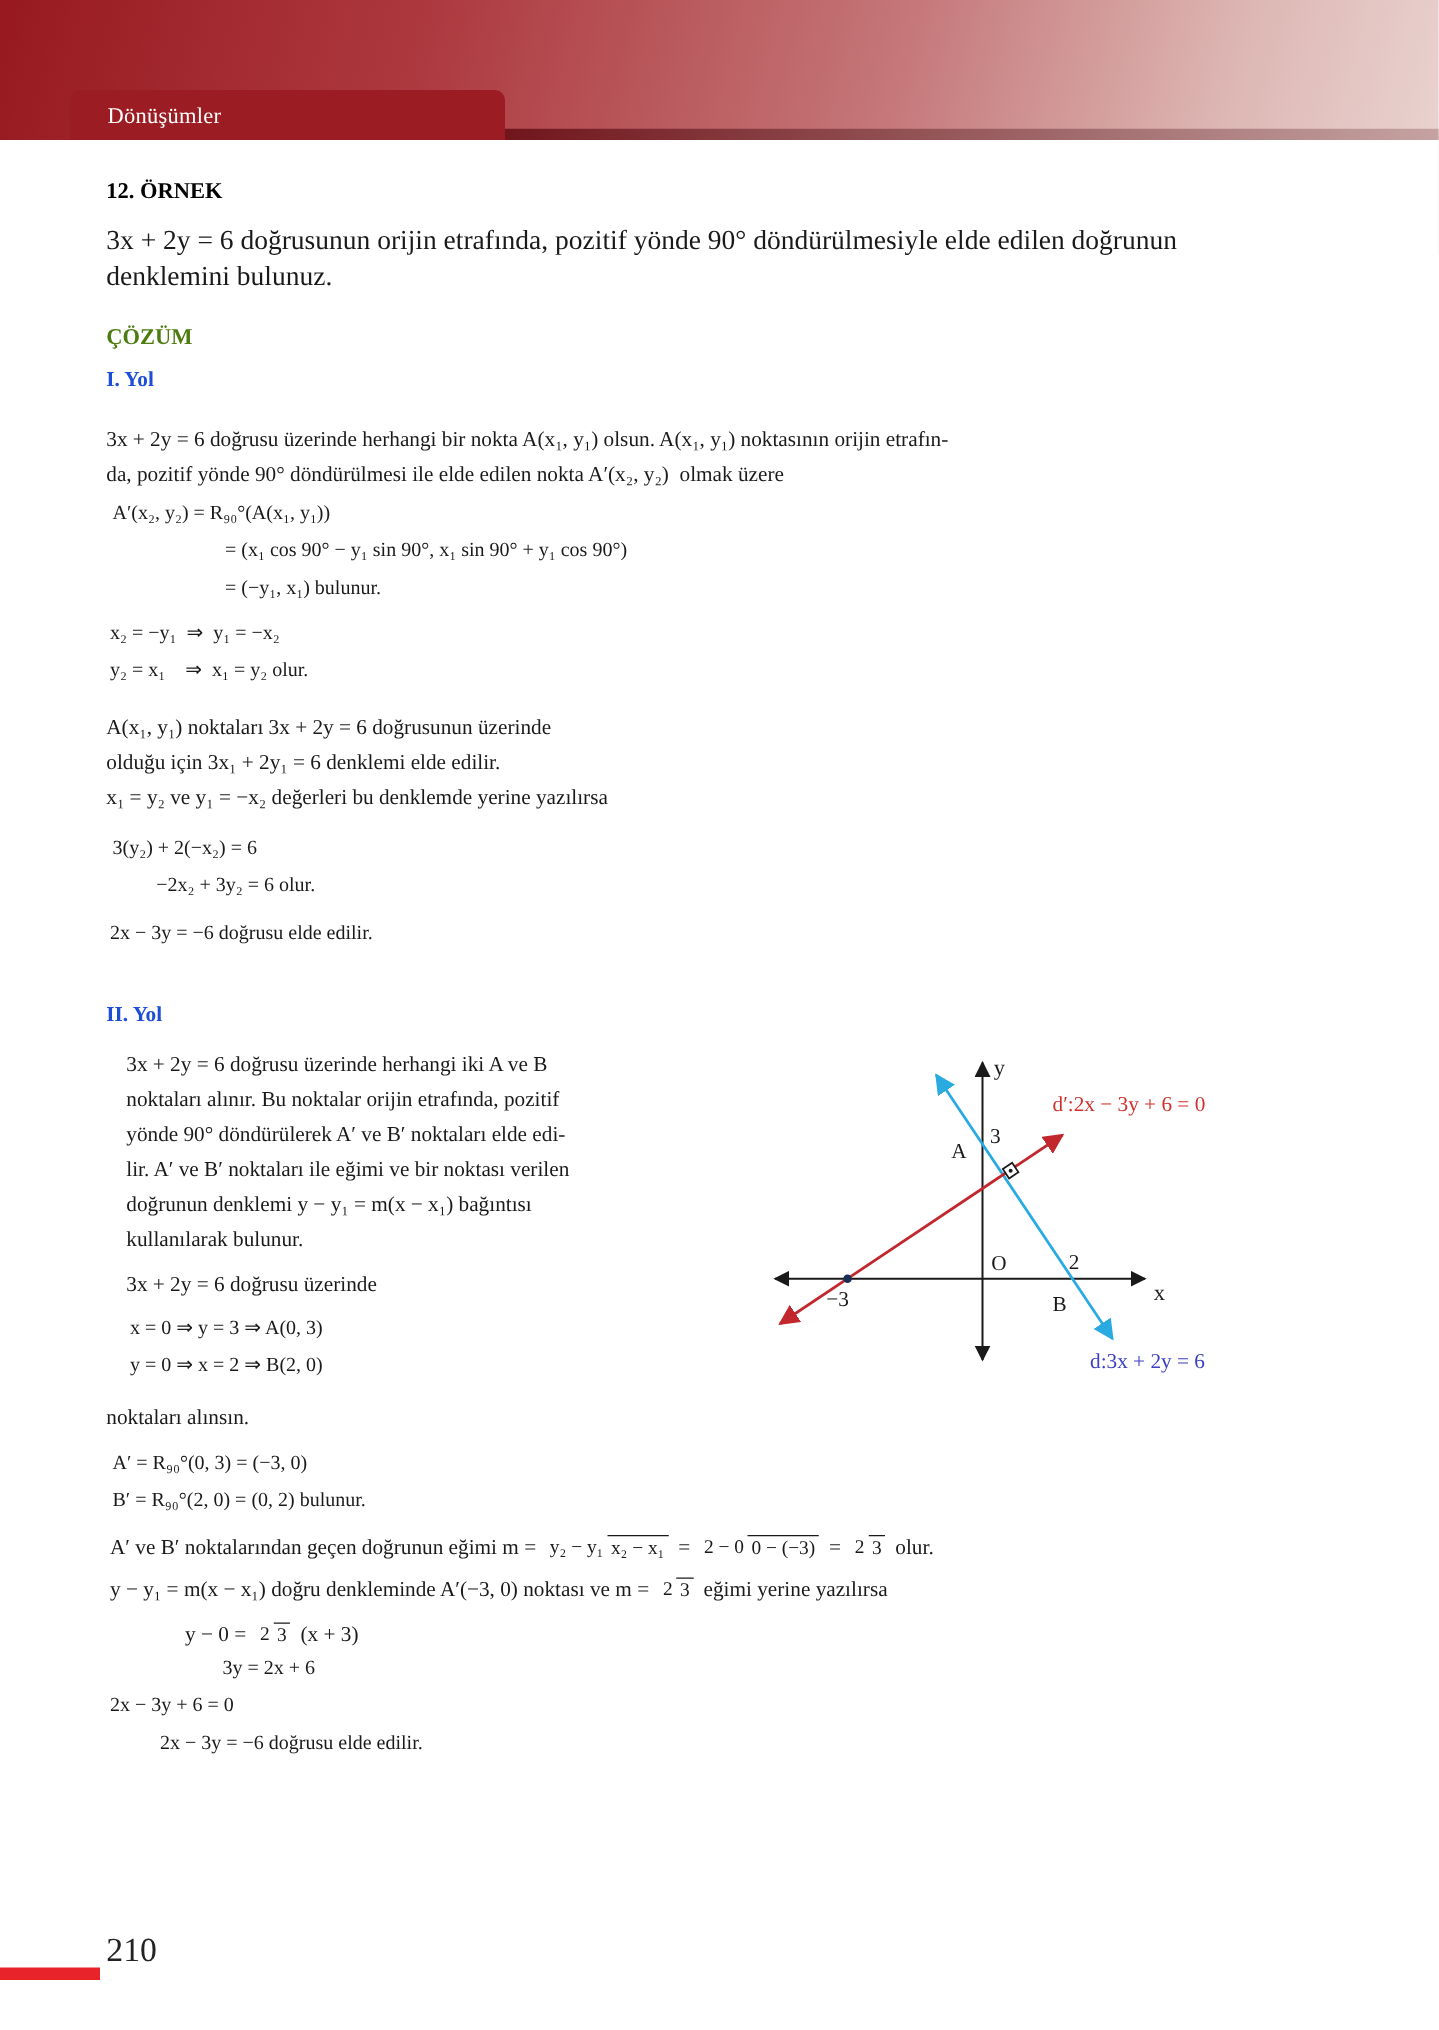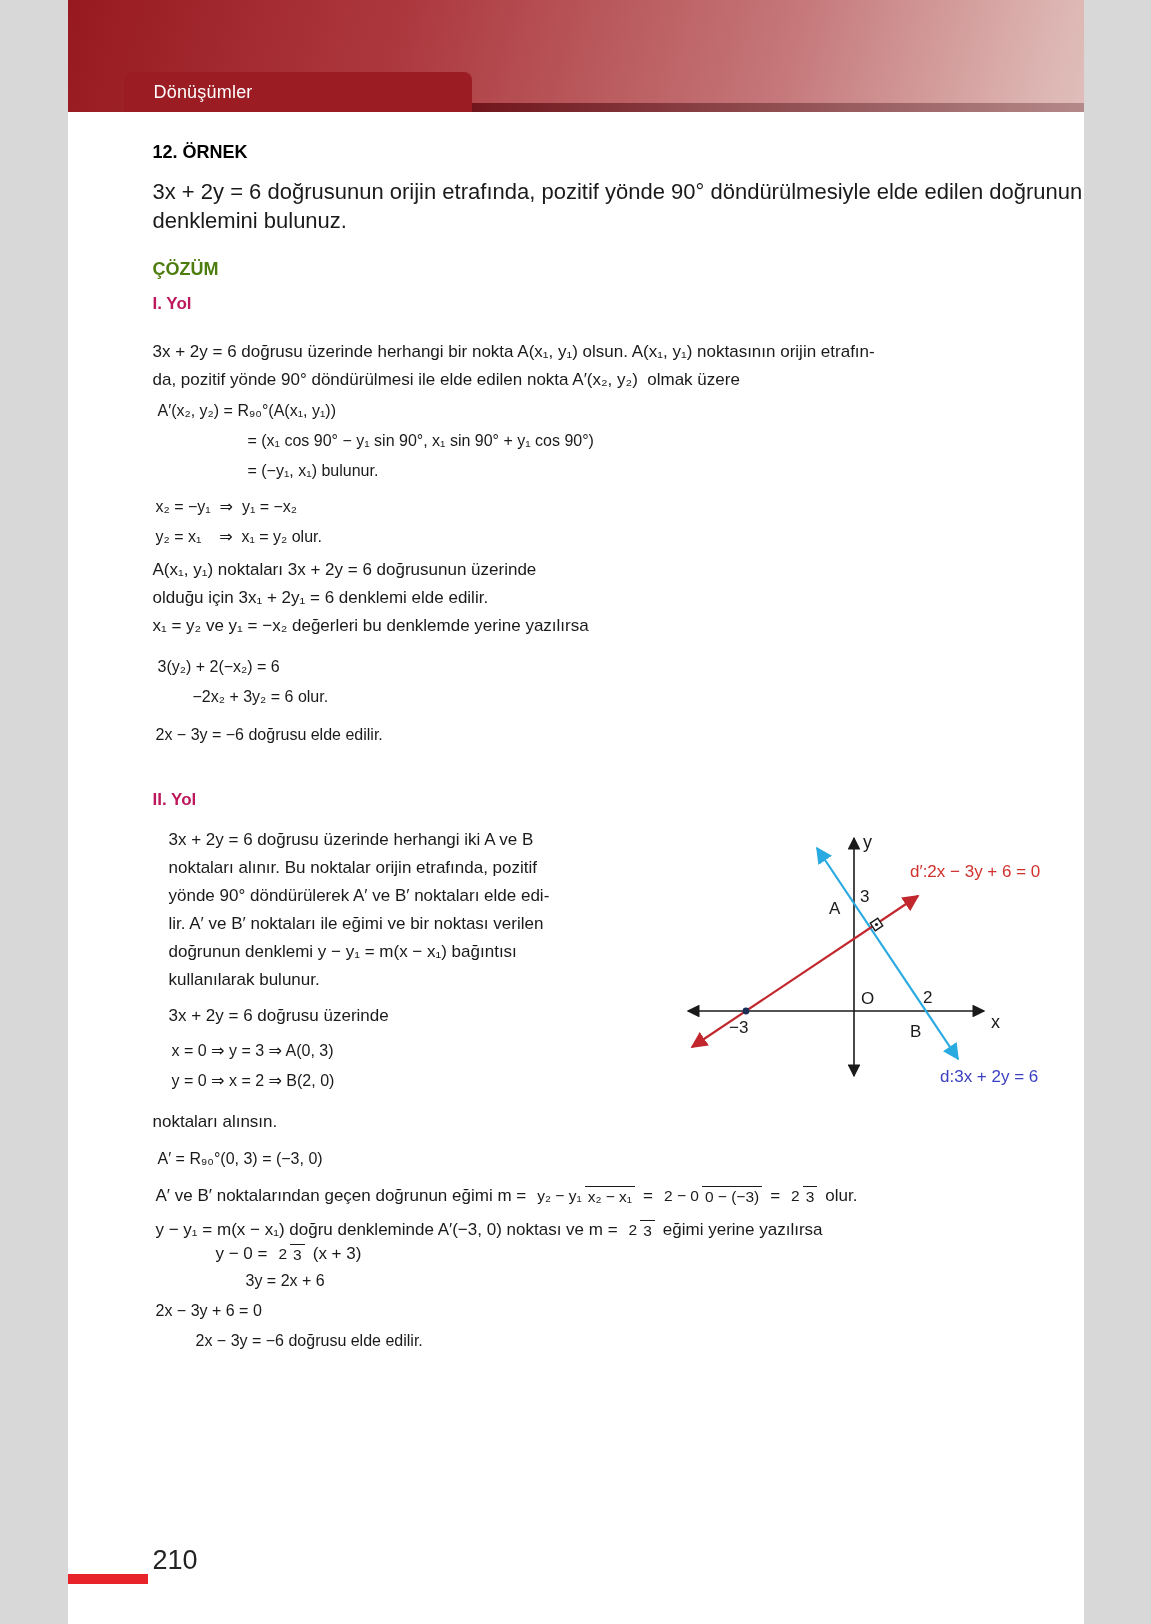--- a/index.html
+++ b/index.html
@@ -1,36 +1,36 @@
 <!DOCTYPE html>
 <html><head>
 <meta charset="utf-8">
 <style>
   html,body{margin:0;padding:0;}
   body{background:#d8d8d8;font-family:"Liberation Sans","DejaVu Sans",sans-serif;}
-  .page{position:relative;width:1016px;height:1624px;margin:0 auto;background:#ffffff;overflow:hidden;color:#1a1a1a;}
+  .page{position:relative;width:1151px;height:1624px;margin:0 auto;background:#ffffff;overflow:hidden;color:#1a1a1a;font-family:Liberation Serif, serif;}
 
   
   .band{position:absolute;top:0;left:0;width:1151px;height:112px;
         background:linear-gradient(105deg,#97191f 0%,#ad3a40 30%,#c57779 62%,#ddb7b4 85%,#e9d2cf 100%);}
   .band-strip{position:absolute;left:374px;top:103px;right:0;height:9px;
         background:linear-gradient(90deg,#6d1016 0%,#9a5f62 55%,#c5a3a2 100%);}
   .band-tab{position:absolute;left:56px;top:72px;width:318px;height:40px;background:#9c1c23;
         border-radius:8px 8px 0 0;display:flex;align-items:center;padding-left:30px;
         color:#ffffff;font-size:18px;letter-spacing:.2px;}
 
   
   .content{position:absolute;top:142px;left:85px;width:1010px;}
   .example-title{color:#000000;font-size:18px;font-weight:bold;margin:0 0 14px 0;}
   .solution-title{color:#4d7c0f;font-size:18px;font-weight:bold;margin:24px 0 0 0;}
-  .method-title{font-size:17px;font-weight:bold;margin:14px 0 0 0;color:#be185d;}
+  .method-title{font-size:17px;font-weight:bold;margin:14px 0 0 0;color:#1d4ed8;}
   .body-line{font-size:22px;line-height:29px;margin:0;white-space:pre;}
   .line{font-size:17px;line-height:28px;white-space:pre;}
   .eq{font-size:16px;line-height:30px;white-space:pre;}
-  .mt2{margin-top:2px;} .mt6{margin-top:6px;} .mt8{margin-top:8px;} .mt10{margin-top:4px;}
+  .mt2{margin-top:2px;} .mt6{margin-top:6px;} .mt8{margin-top:8px;} .mt10{margin-top:16px;}
   .mt12{margin-top:12px;} .mt14{margin-top:14px;} .mt24{margin-top:24px;} .mt40{margin-top:40px;}
   .in3{margin-left:3px;} .in5{margin-left:5px;} .in40{margin-left:40px;} .in43{margin-left:43px;}
   .in63{margin-left:63px;} .in93{margin-left:93px;} .in95{margin-left:95px;}
 
   
   .cols{display:flex;margin-top:16px;margin-left:16px;}
   .col-left{width:505px;flex:0 0 505px;}
   .col-right{flex:1;position:relative;}
   .graph{display:block;}
 
@@ -133,20 +133,21 @@
           <text x="236" y="211" font-size="17" fill="#1a1a1a">B</text>
           <text x="55" y="207" font-size="17" fill="#1a1a1a">−3</text>
           <text x="236" y="51" font-size="17" fill="#d0312d">d′:2x − 3y + 6 = 0</text>
           <text x="266" y="256" font-size="17" fill="#3a3fc1">d:3x + 2y = 6</text>
         </svg>
       </div>
     </div>
 
     <div class="line mt12">noktaları alınsın.</div>
     <div class="eq in5 mt8">A′ = R₉₀°(0, 3) = (−3, 0)</div>
+    <div class="eq in5">B′ = R₉₀°(2, 0) = (0, 2) bulunur.</div>
 
     <div class="mixline in3 mt12">
       <span>A′ ve B′ noktalarından geçen doğrunun eğimi m =</span>
       <span class="frac">
         <span class="num">y₂ − y₁</span>
         <span class="den">x₂ − x₁</span>
       </span>
       <span>=</span>
       <span class="frac">
         <span class="num">2 − 0</span>

